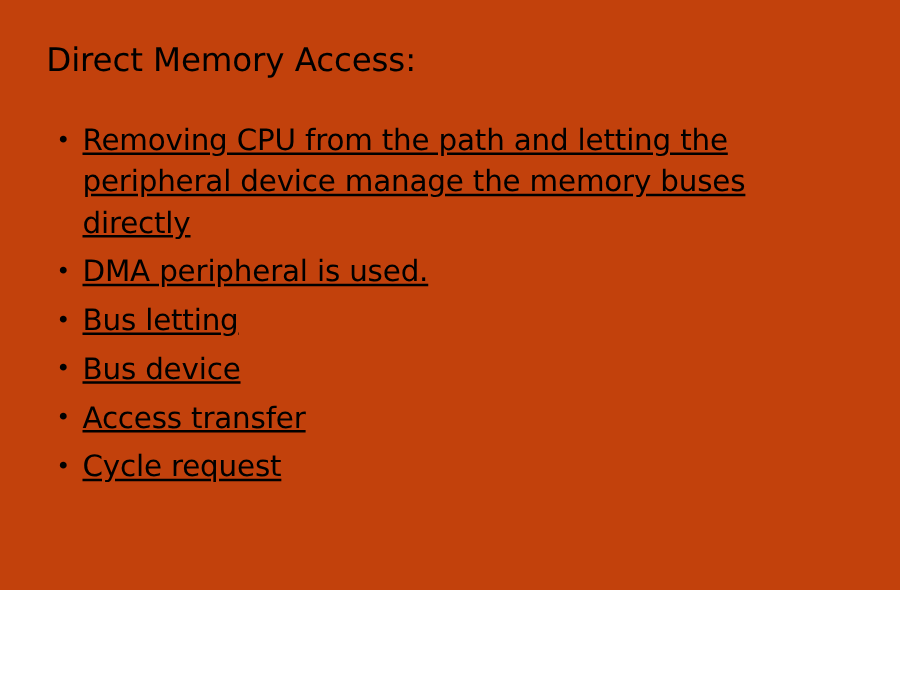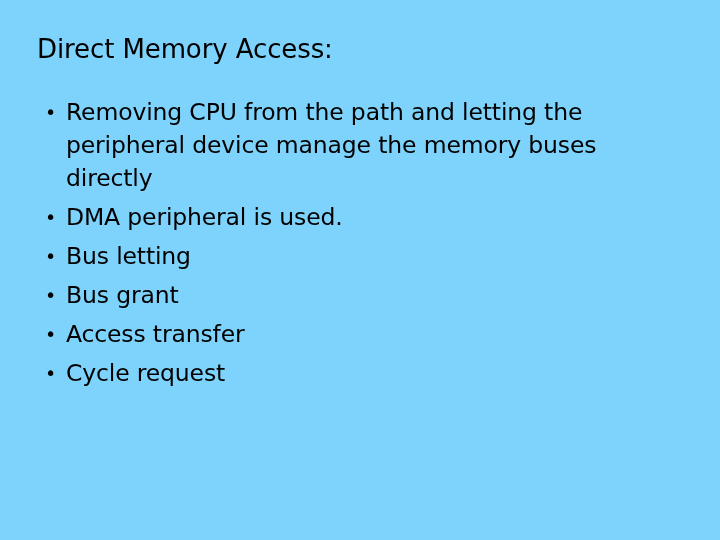--- a/index.html
+++ b/index.html
@@ -11,22 +11,22 @@
     height: 540px;
     background: #ffffff;
     font-family: "DejaVu Sans", "Liberation Sans", sans-serif;
     -webkit-font-smoothing: antialiased;
     overflow: hidden;
   }
 
   .slide {
     position: relative;
     width: 720px;
-    height: 540px;
-    background: #7dd3fc;
+    height: 472px;
+    background: #c2410c;
     box-sizing: border-box;
   }
 
   .slide-title {
     position: absolute;
     left: 37px;
     top: 32px;
     width: 640px;
     font-size: 26px;
     line-height: 34px;
@@ -67,20 +67,21 @@
     top: 0;
     width: 12px;
     font-size: 19px;
     line-height: 33px;
     color: #000000;
     text-align: left;
   }
 
   .bullet-text {
     display: block;
+    text-decoration: underline;
   }
 </style>
 </head>
 <body>
 
 <div class="slide">
 
   <div class="slide-title">Direct Memory Access:</div>
 
   <ul class="bullet-list">
@@ -95,21 +96,21 @@
       <span class="bullet-text">DMA peripheral is used.</span>
     </li>
 
     <li class="bullet-item">
       <span class="bullet-marker">•</span>
       <span class="bullet-text">Bus letting</span>
     </li>
 
     <li class="bullet-item">
       <span class="bullet-marker">•</span>
-      <span class="bullet-text">Bus grant</span>
+      <span class="bullet-text">Bus device</span>
     </li>
 
     <li class="bullet-item">
       <span class="bullet-marker">•</span>
       <span class="bullet-text">Access transfer</span>
     </li>
 
     <li class="bullet-item">
       <span class="bullet-marker">•</span>
       <span class="bullet-text">Cycle request</span>

